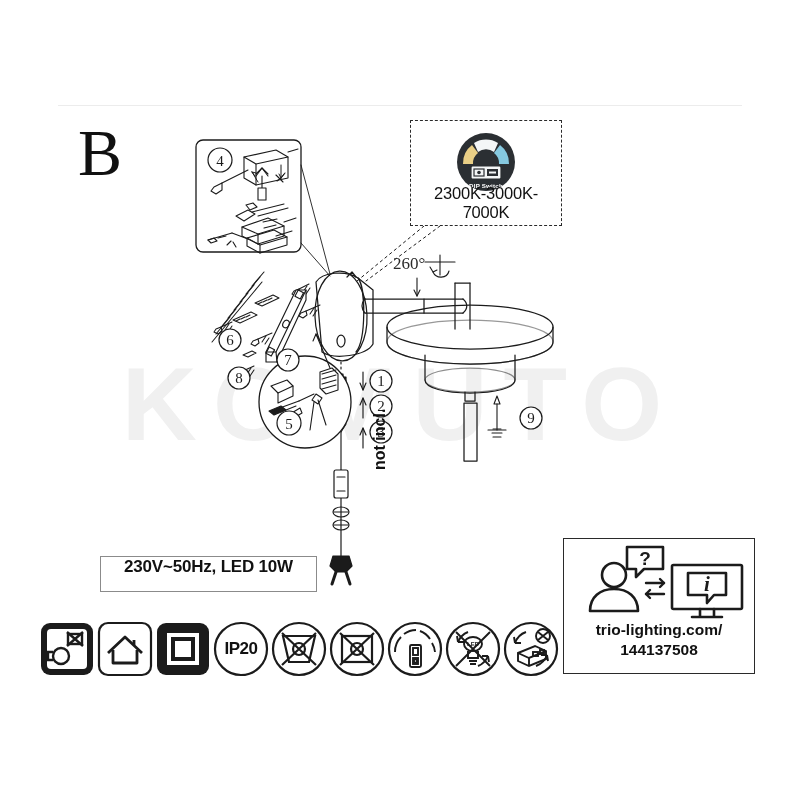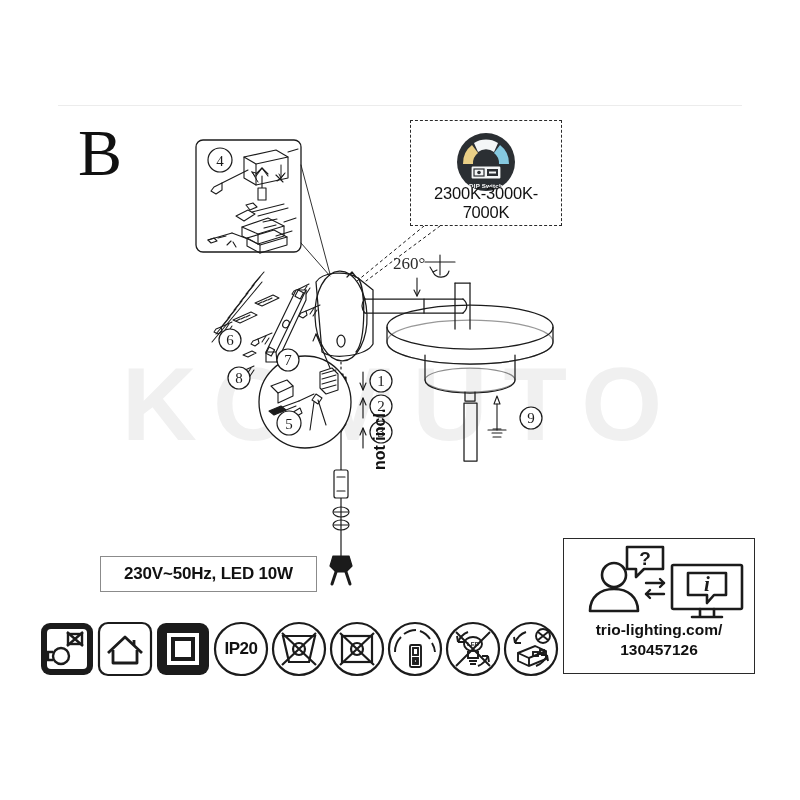--- a/index.html
+++ b/index.html
@@ -44,21 +44,21 @@
   .dip-caption{
     position:absolute;left:0;right:0;bottom:3px;text-align:center;
     font-size:16.5px;font-weight:400;color:#111;letter-spacing:-0.2px;
     font-family:"Liberation Sans", sans-serif;
   }
 
   
   .spec-box{
     position:absolute;left:100px;top:556px;width:215px;height:34px;
     border:1.4px solid #8b8b8b;background:#fff;
-    display:flex;align-items:center;justify-content:center;
+    display:flex;align-items:flex-start;justify-content:center;
   }
   .spec-box span{font-size:17px;font-weight:700;color:#111;letter-spacing:-0.2px;}
 
   
   .info-box{
     position:absolute;left:563px;top:538px;width:190px;height:134px;
     border:1.5px solid #2a2a2a;background:#fff;
   }
   .info-url{
     position:absolute;left:0;right:0;top:82px;text-align:center;
@@ -425,21 +425,21 @@
         </g>
 
         <g>
           <path d="M124 34 L162 34 L162 56 L150 56 L143 64 L143 56 L124 56 Z"></path>
         </g>
       </g>
       <text x="143" y="52" text-anchor="middle" font-family="Liberation Serif, serif" font-size="21" font-style="italic" font-weight="700" fill="#1b1b1b">i</text>
       <text x="81" y="26" text-anchor="middle" font-family="Liberation Sans, sans-serif" font-size="19" font-weight="700" fill="#1b1b1b">?</text>
     </svg>
     <div class="info-url">trio-lighting.com/</div>
-    <div class="info-code">130457126</div>
+    <div class="info-code">144137508</div>
   </div>
 
   <div class="icon-strip">
 
     <div class="icon-cell">
       <svg width="58" height="58" viewBox="0 0 58 58">
         <rect x="3" y="3" width="52" height="52" rx="9" fill="#1b1b1b"></rect>
         <rect x="9" y="9" width="40" height="40" rx="4" fill="#fff"></rect>
         <g fill="none" stroke="#1b1b1b" stroke-width="2.4">
           <circle cx="23" cy="36" r="8"></circle>

